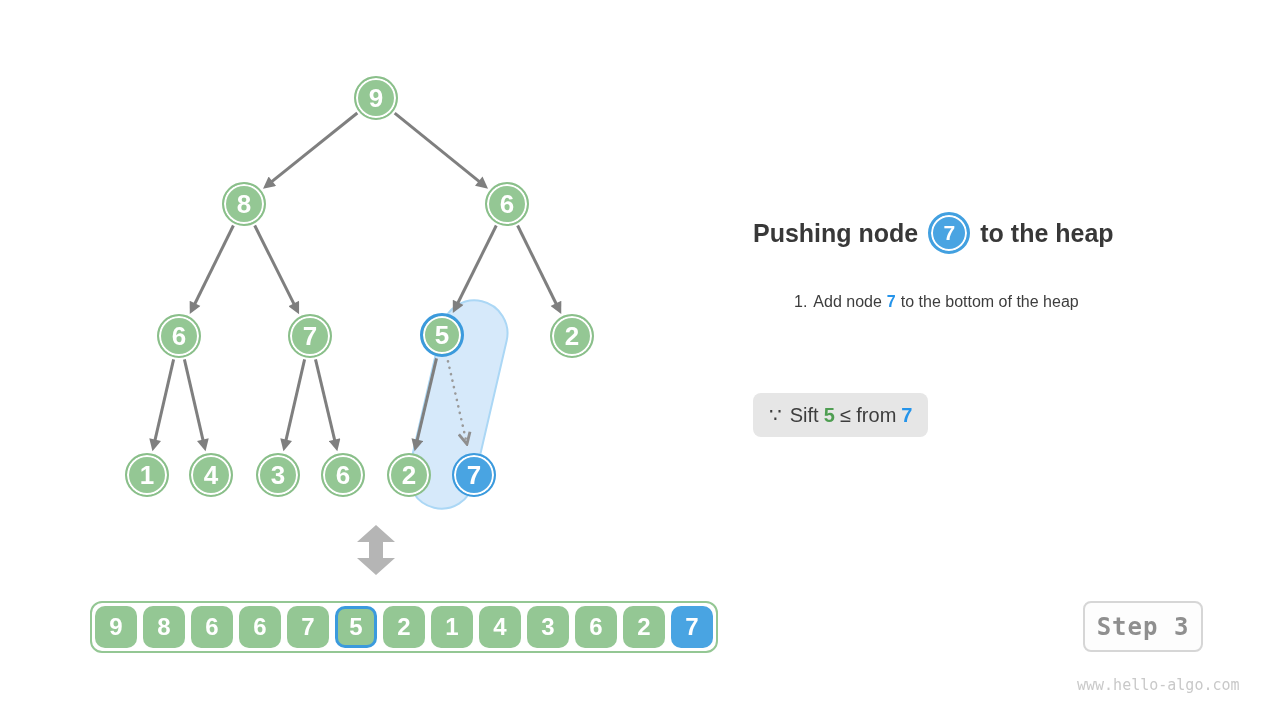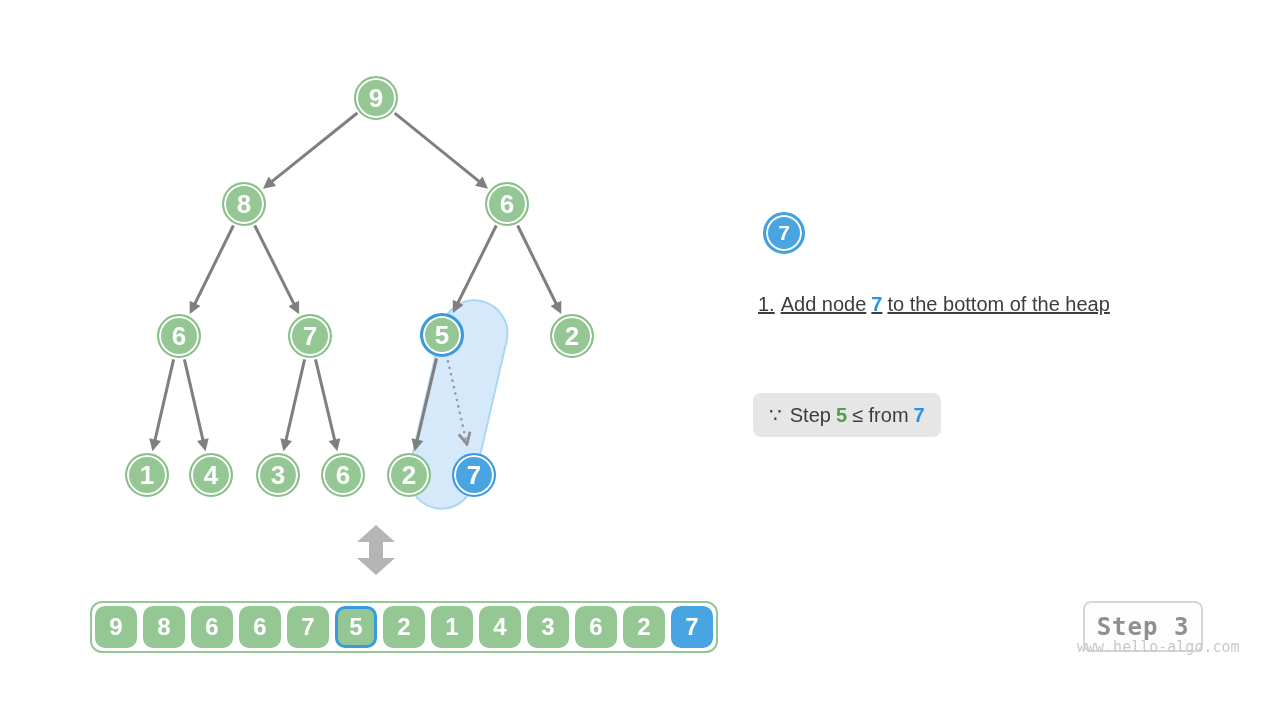--- a/index.html
+++ b/index.html
@@ -43,23 +43,22 @@
     font-size:25px; font-weight:bold; color:#383838; z-index:3;
   }
   .ptitle .circle7 {
     width:42px; height:42px; border-radius:50%; margin:0 10px;
     background:#49a4e2; border:3px solid #42a0e0;
     box-shadow:inset 0 0 0 2px #ffffff;
     color:#ffffff; font-size:21px; font-weight:bold;
     display:flex; align-items:center; justify-content:center;
   }
   .pstep {
-    position:absolute; left:758px; font-size:20px; color:#3d3d3d; z-index:3;
+    position:absolute; left:794px; font-size:16px; color:#3d3d3d; z-index:3;
     white-space:nowrap;
-    text-decoration:underline;
   }
   .pstep .num { margin-right:6px; }
   .pstep .blue { color:#2594ea; font-weight:bold; margin:0 5px; }
   .pnote {
     position:absolute; left:753px; top:393px; height:44px;
     background:#e6e6e6; border-radius:8px; padding:0 16px;
     display:flex; align-items:center; font-size:20px; color:#3d3d3d;
     z-index:3; white-space:nowrap;
   }
   .pnote .because { margin-right:8px; }
@@ -68,21 +67,21 @@
 
   
   .stepbox {
     position:absolute; left:1083px; top:601px; width:120px; height:51px;
     border:2px solid #d6d6d6; border-radius:8px; background:#fdfdfd;
     display:flex; align-items:center; justify-content:center;
     font-family:"DejaVu Sans Mono", monospace; font-weight:bold;
     font-size:24px; color:#8f8f8f; letter-spacing:1px; z-index:3;
   }
   .watermark {
-    position:absolute; left:1077px; top:638px;
+    position:absolute; left:1077px; top:676px;
     font-family:"DejaVu Sans Mono", monospace; font-size:15px;
     color:#c9c9c9; z-index:3; white-space:nowrap;
   }
 </style>
 </head>
 <body>
 
 <div class="canvas">
 
   <svg class="layer" viewBox="0 0 1280 720">
@@ -140,31 +139,33 @@
     <span class="acell">2</span>
     <span class="acell">1</span>
     <span class="acell">4</span>
     <span class="acell">3</span>
     <span class="acell">6</span>
     <span class="acell">2</span>
     <span class="acell new">7</span>
   </div>
 
   <div class="ptitle">
+    <span>Pushing node</span>
     <span class="circle7">7</span>
+    <span>to the heap</span>
   </div>
 
   <div class="pstep" style="top:293px;">
     <span class="num">1.</span><span>Add node</span><span class="blue">7</span><span>to the bottom of the heap</span>
   </div>
 
 
   <div class="pnote">
     <span class="because">∵</span>
-      <span>Step</span>
+      <span>Sift</span>
       <span class="green">5</span>
       <span>≤ from</span>
       <span class="blue">7</span>
   </div>
 
   <div class="stepbox">Step 3</div>
   <div class="watermark">www.hello-algo.com</div>
 
 </div>
 

